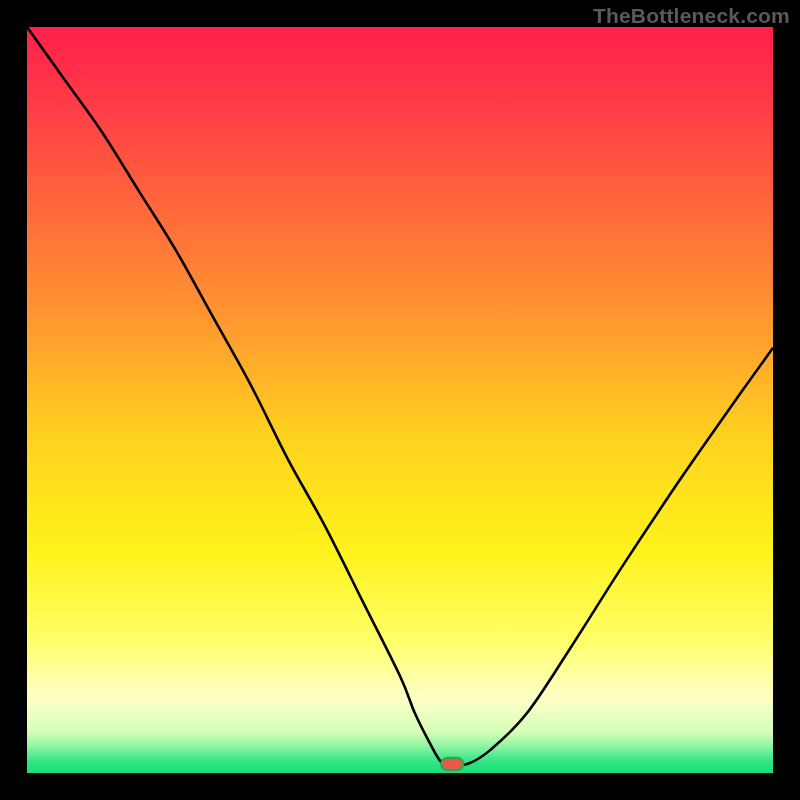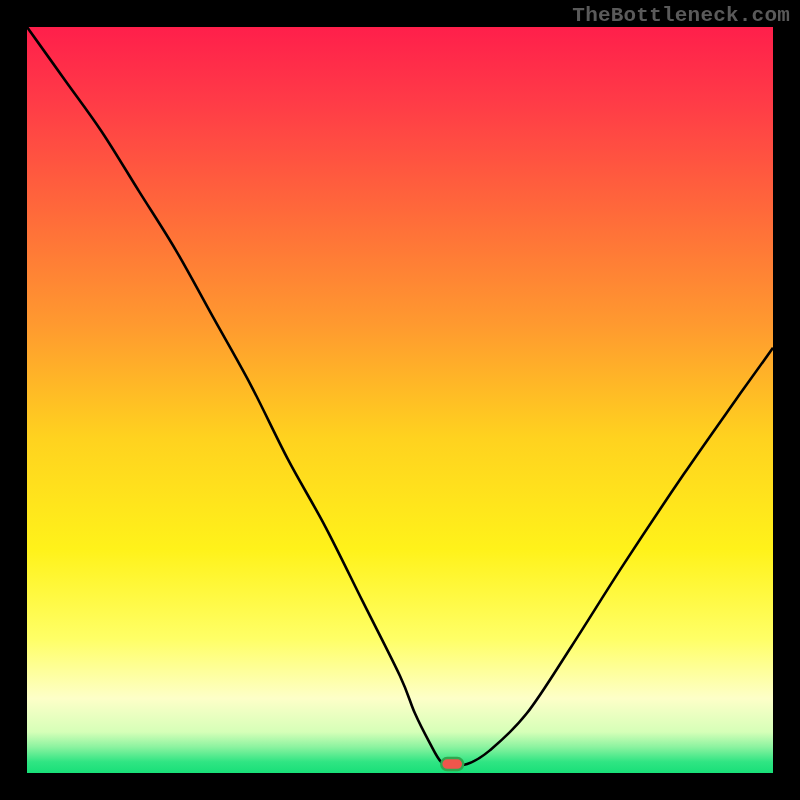--- a/index.html
+++ b/index.html
@@ -9,21 +9,20 @@
     height: 800px;
     background: #000;
     overflow: hidden;
     font-family: Arial, Helvetica, sans-serif;
   }
   .frame {
     position: relative;
     width: 800px;
     height: 800px;
     background: #000;
-    font-family: Liberation Mono, monospace;
   }
   .watermark {
     position: absolute;
     top: 4px;
     right: 10px;
     color: #5a5a5a;
     font-size: 21px;
     font-weight: 600;
     letter-spacing: 0.2px;
     z-index: 30;

